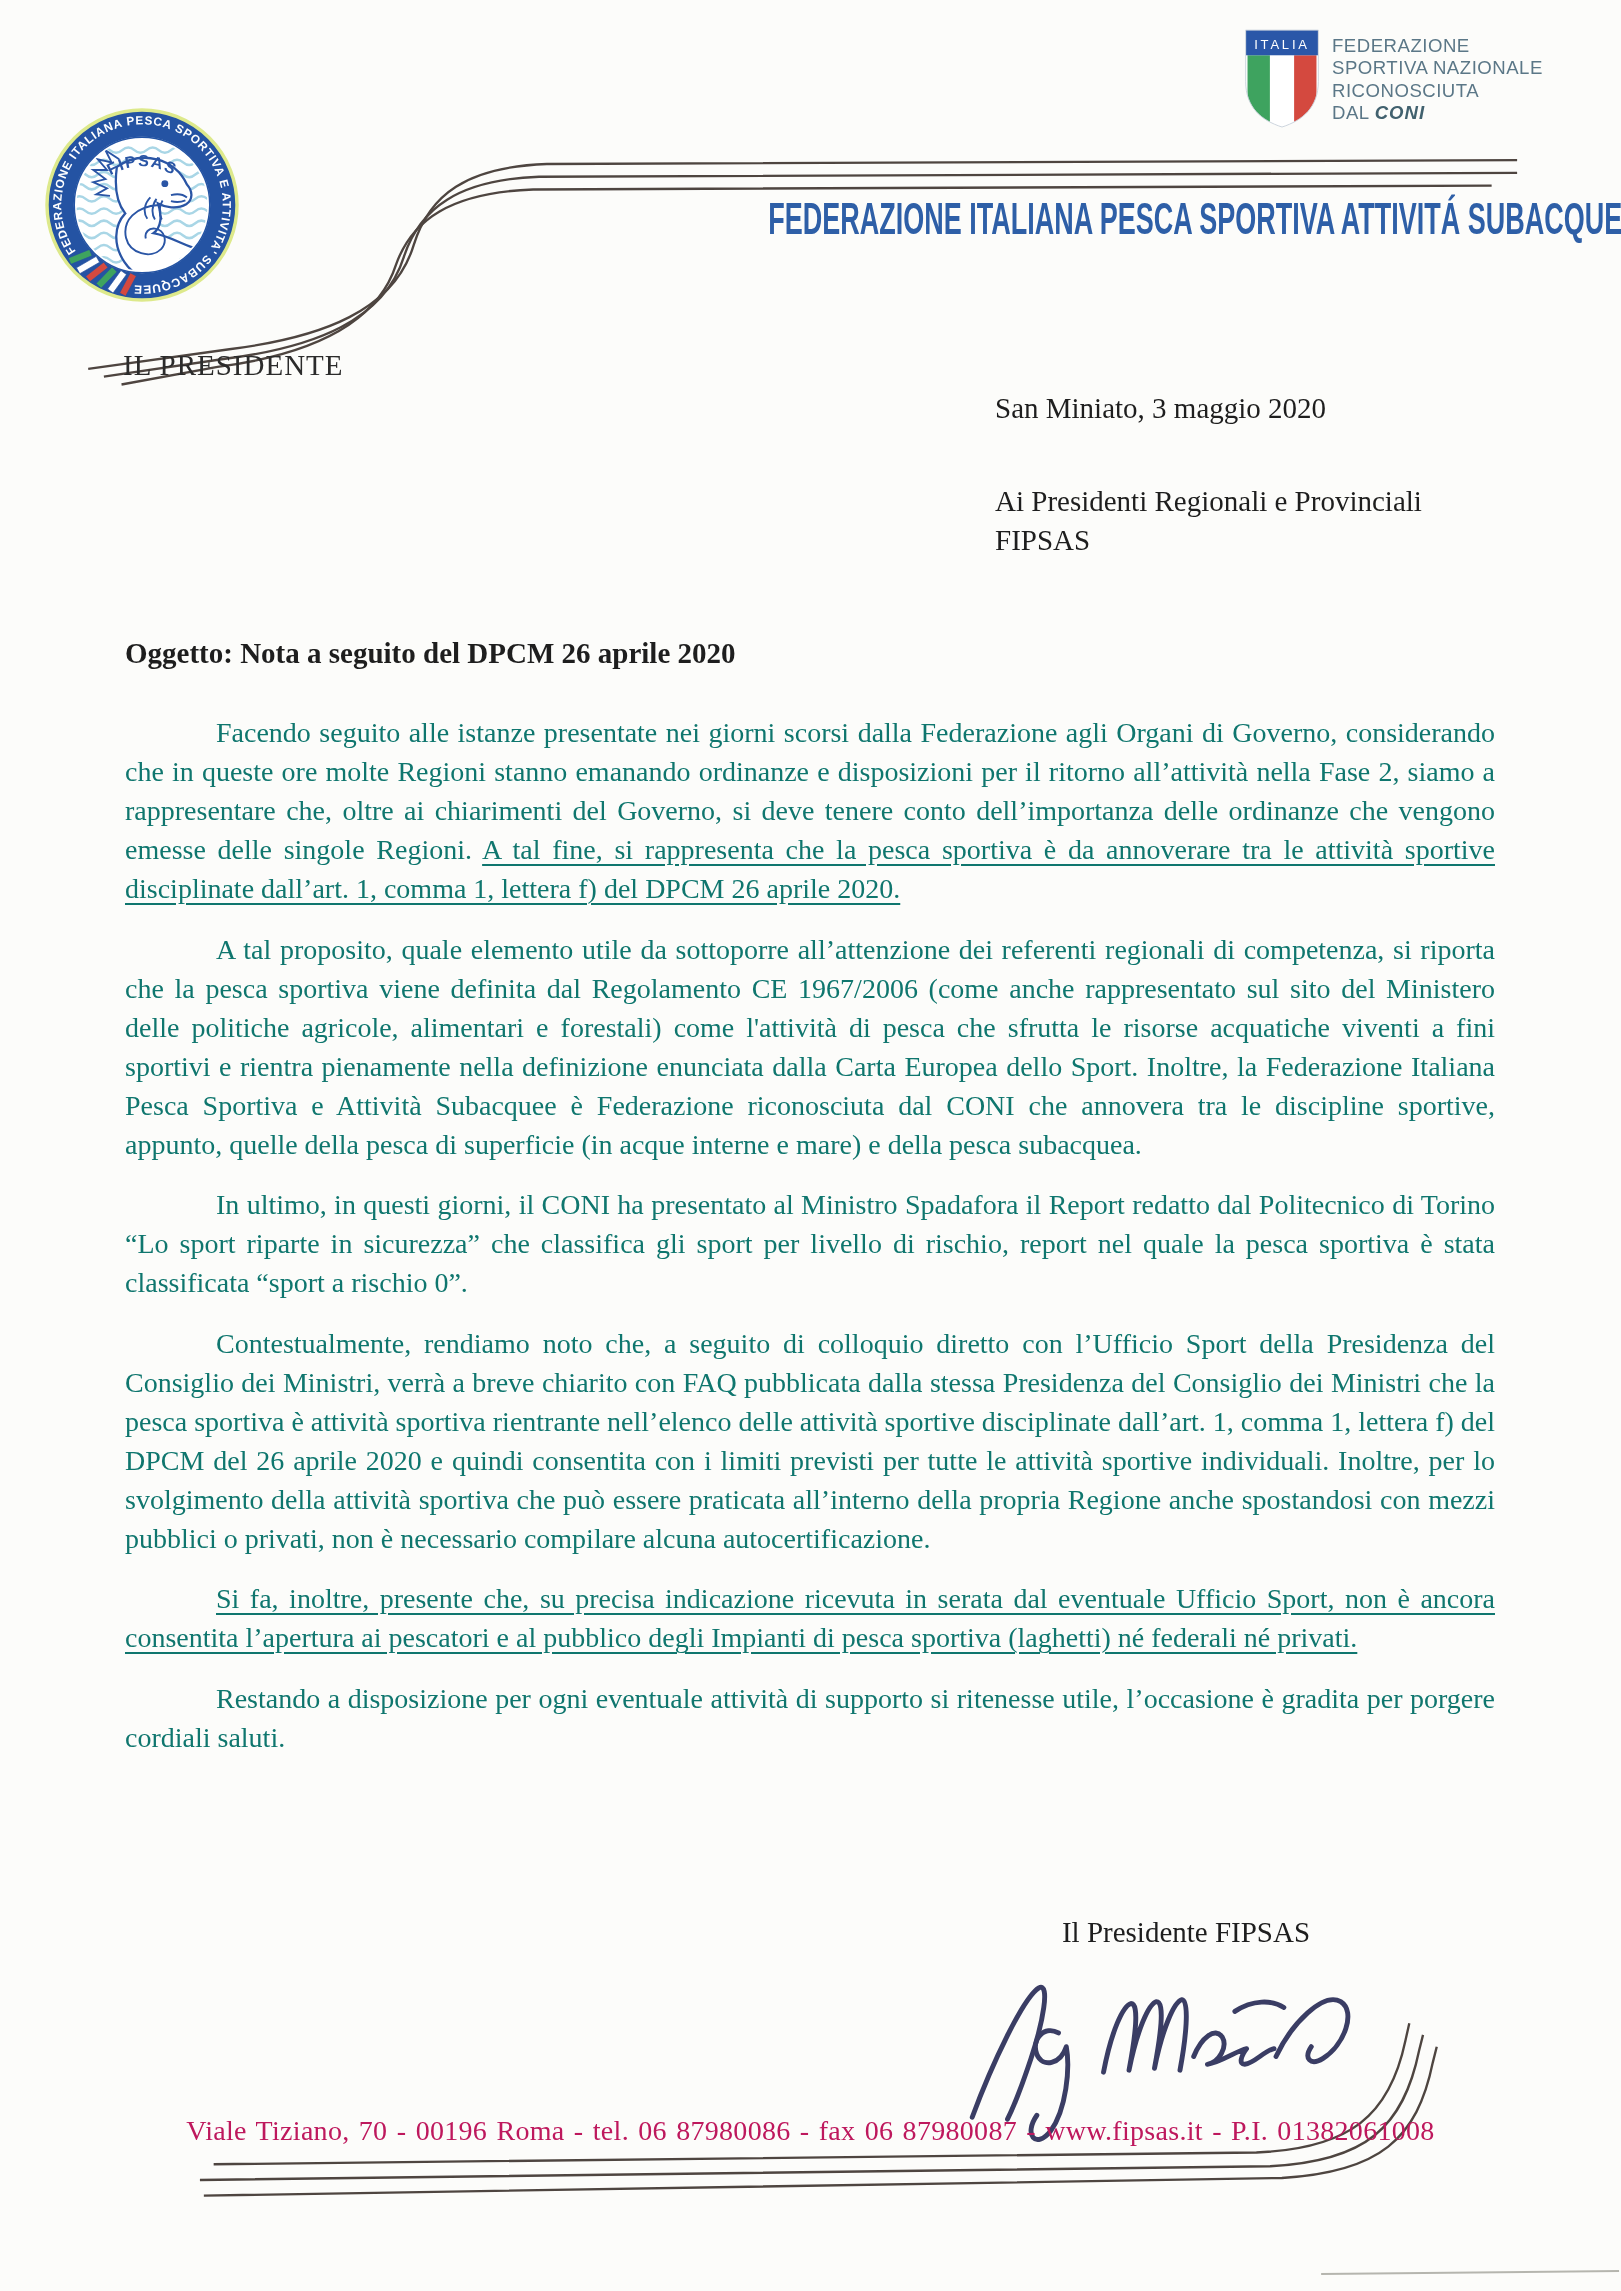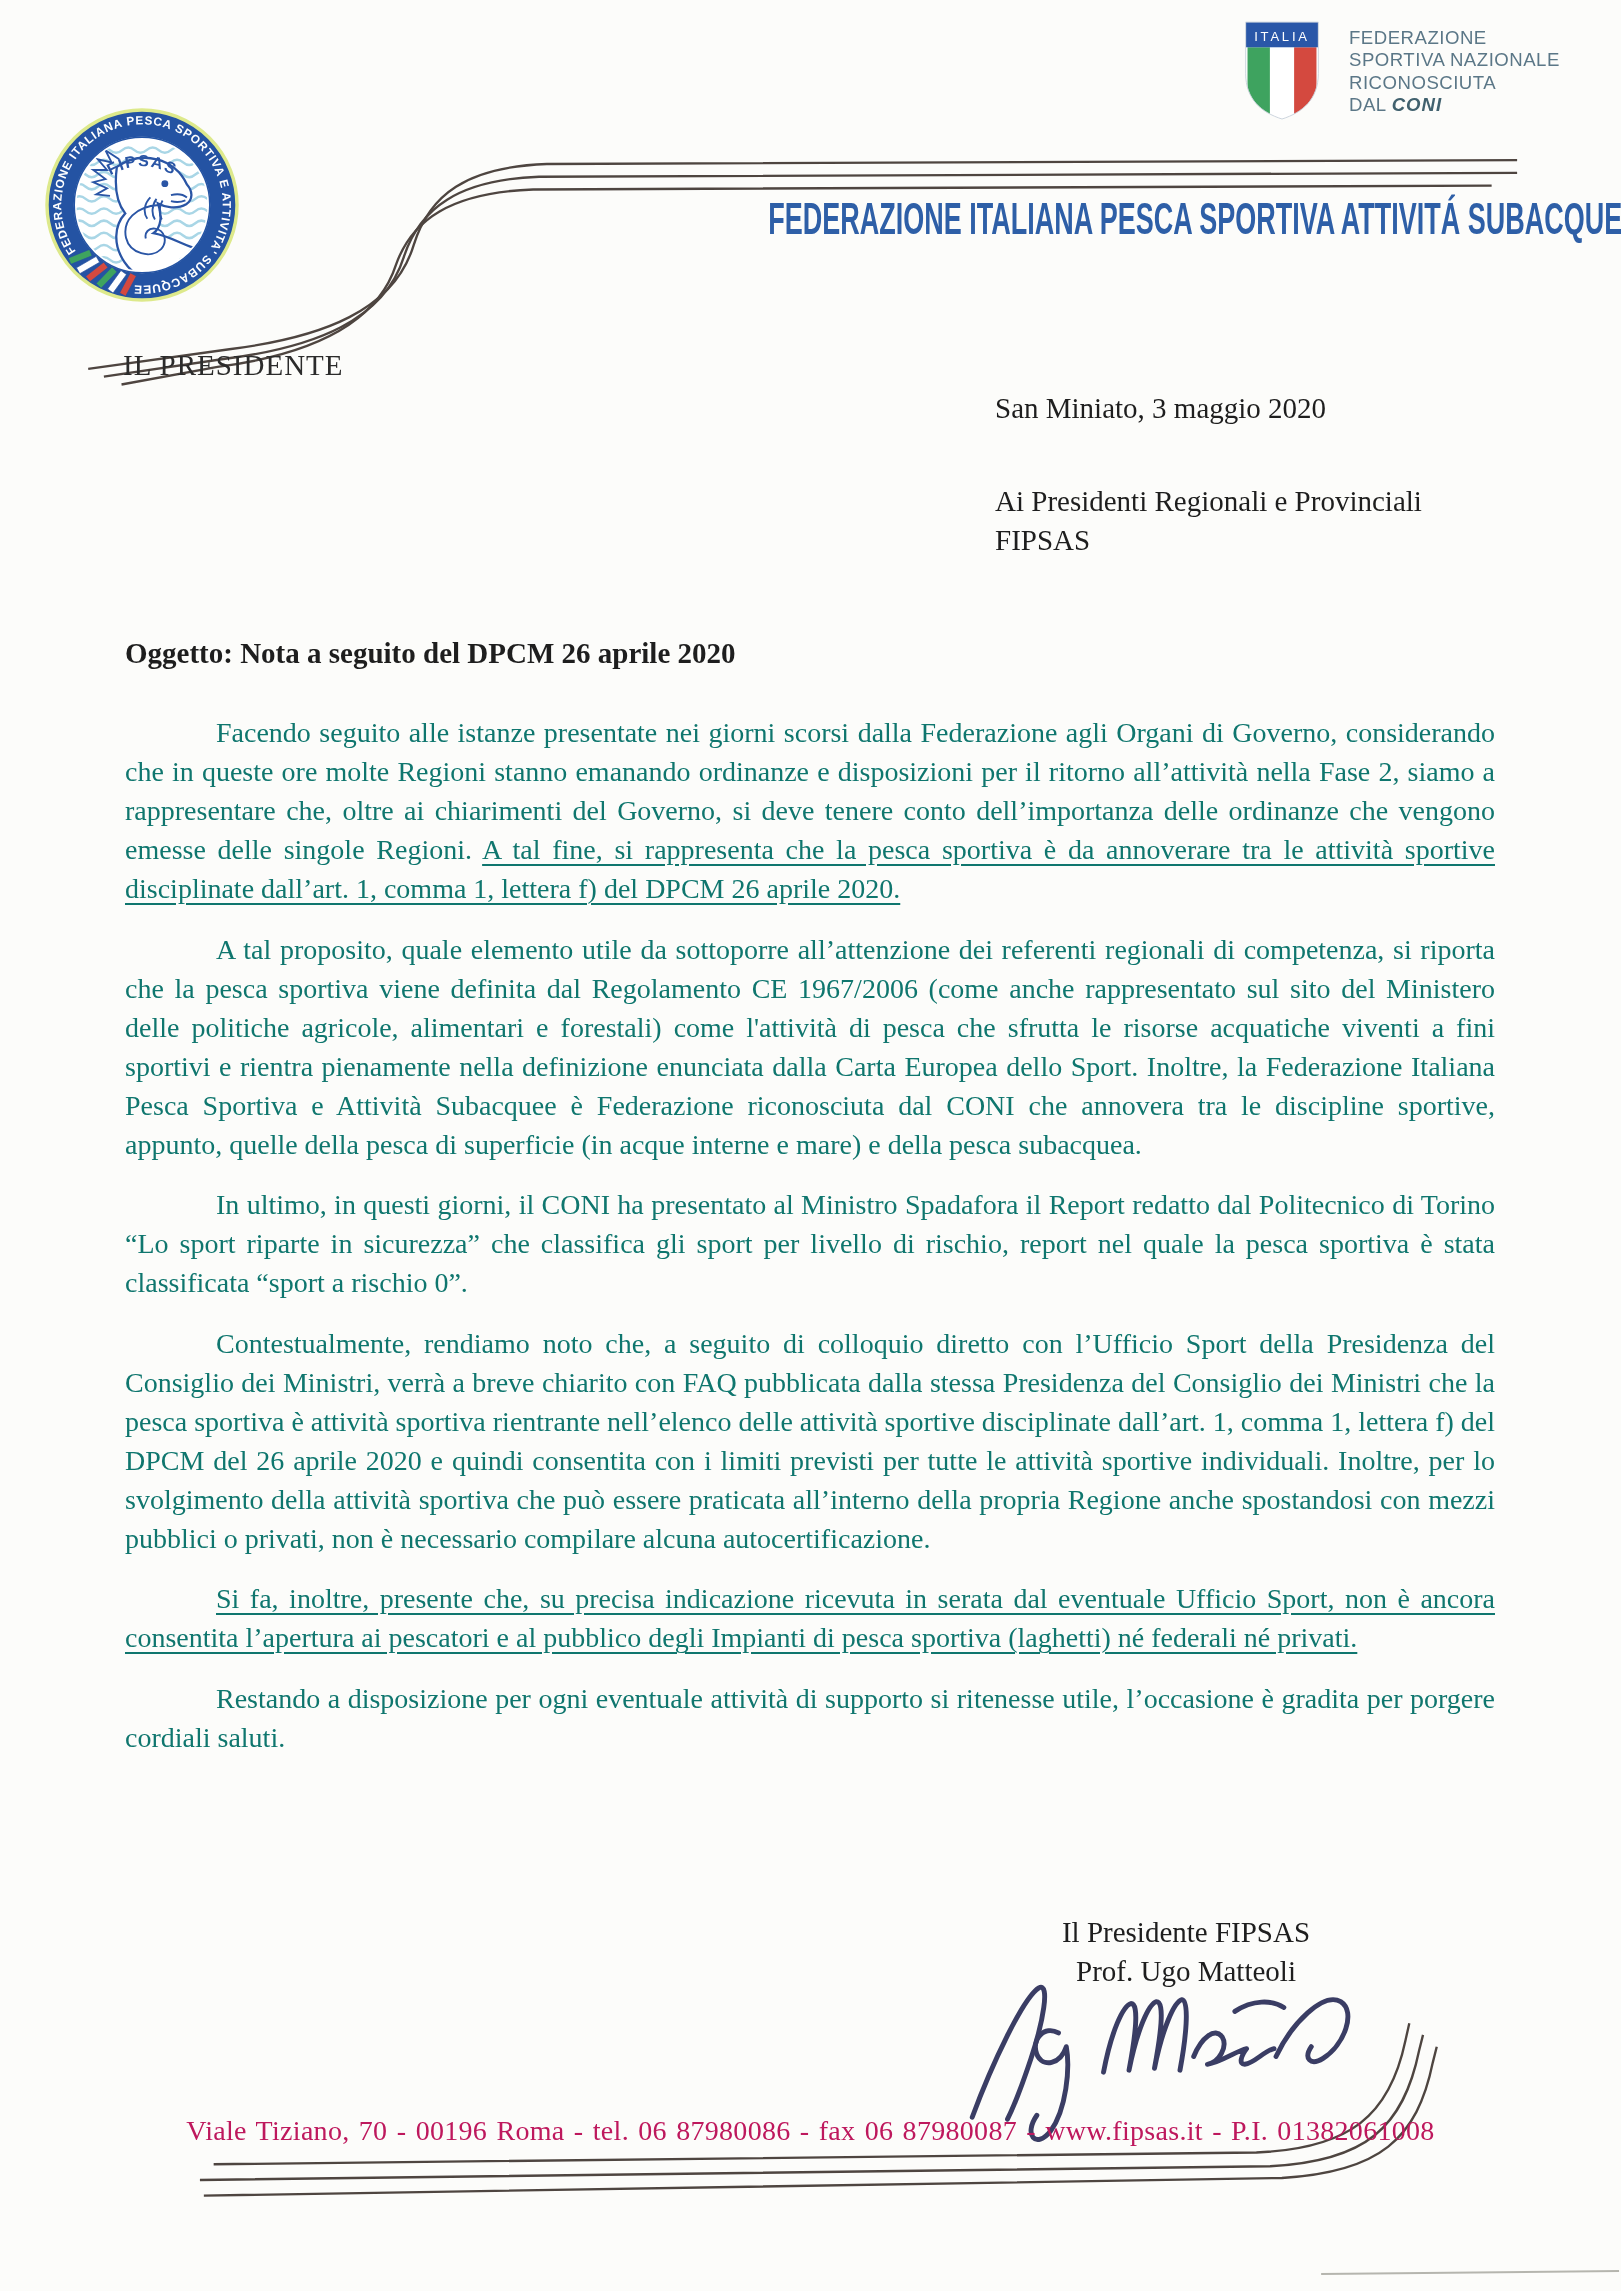--- a/index.html
+++ b/index.html
@@ -1,21 +1,21 @@
 <!DOCTYPE html>
 <html><head>
 <meta charset="utf-8">
 <style>
   html,body{margin:0;padding:0;background:#d9d9d9;}
   .page{position:relative;width:1621px;height:2292px;margin:0 auto;background:#fcfcfa;overflow:hidden;
         font-family:"Liberation Serif",serif;color:#1e1e1e;}
   svg{display:block;}
   .deco{position:absolute;left:0;top:0;width:1621px;height:2292px;pointer-events:none;}
   .seal{position:absolute;left:43px;top:106px;width:198px;height:198px;}
-  .coni{position:absolute;left:1241px;top:19px;display:flex;gap:26px;}
+  .coni{position:absolute;left:1241px;top:27px;display:flex;gap:9px;}
   .coni-text{margin-top:7.8px;font-family:"Liberation Sans",sans-serif;font-size:18.6px;line-height:22.5px;
              color:#5b7787;letter-spacing:0.5px;}
   .coni-text .bold{font-weight:bold;color:#41616e;letter-spacing:1px;font-style:italic;}
   .banner{position:absolute;left:392px;top:193px;width:1181px;text-align:center;white-space:nowrap;}
   .banner-inner{display:inline-block;transform:scaleX(.60);transform-origin:50% 50%;
                 font-family:"Liberation Sans",sans-serif;font-weight:bold;font-size:45px;
                 color:#2e5fa7;letter-spacing:0;}
   .role{position:absolute;left:123px;top:349px;font-size:29px;letter-spacing:1px;color:#2b2b2b;}
   .date{position:absolute;left:995px;top:392px;font-size:29px;}
   .recipients{position:absolute;left:995px;top:482px;font-size:29px;line-height:39px;}
@@ -161,19 +161,18 @@
     <p><span>Facendo seguito alle istanze presentate nei giorni scorsi dalla Federazione agli Organi di Governo, considerando che in queste ore molte Regioni stanno emanando ordinanze e disposizioni per il ritorno all’attività nella Fase 2, siamo a rappresentare che, oltre ai chiarimenti del Governo, si deve tenere conto dell’importanza delle ordinanze che vengono emesse delle singole Regioni. </span><span class="ul">A tal fine, si rappresenta che la pesca sportiva è da annoverare tra le attività sportive disciplinate dall’art. 1, comma 1, lettera f) del DPCM 26 aprile 2020.</span></p>
     <p>A tal proposito, quale elemento utile da sottoporre all’attenzione dei referenti regionali di competenza, si riporta che la pesca sportiva viene definita dal Regolamento CE 1967/2006 (come anche rappresentato sul sito del Ministero delle politiche agricole, alimentari e forestali) come l'attività di pesca che sfrutta le risorse acquatiche viventi a fini sportivi e rientra pienamente nella definizione enunciata dalla Carta Europea dello Sport. Inoltre, la Federazione Italiana Pesca Sportiva e Attività Subacquee è Federazione riconosciuta dal CONI che annovera tra le discipline sportive, appunto, quelle della pesca di superficie (in acque interne e mare) e della pesca subacquea.</p>
     <p>In ultimo, in questi giorni, il CONI ha presentato al Ministro Spadafora il Report redatto dal Politecnico di Torino “Lo sport riparte in sicurezza” che classifica gli sport per livello di rischio, report nel quale la pesca sportiva è stata classificata “sport a rischio 0”.</p>
     <p>Contestualmente, rendiamo noto che, a seguito di colloquio diretto con l’Ufficio Sport della Presidenza del Consiglio dei Ministri, verrà a breve chiarito con FAQ pubblicata dalla stessa Presidenza del Consiglio dei Ministri che la pesca sportiva è attività sportiva rientrante nell’elenco delle attività sportive disciplinate dall’art. 1, comma 1, lettera f) del DPCM del 26 aprile 2020 e quindi consentita con i limiti previsti per tutte le attività sportive individuali. Inoltre, per lo svolgimento della attività sportiva che può essere praticata all’interno della propria Regione anche spostandosi con mezzi pubblici o privati, non è necessario compilare alcuna autocertificazione.</p>
     <p class="ul">Si fa, inoltre, presente che, su precisa indicazione ricevuta in serata dal eventuale Ufficio Sport, non è ancora consentita l’apertura ai pescatori e al pubblico degli Impianti di pesca sportiva (laghetti) né federali né privati.</p>
     <p>Restando a disposizione per ogni eventuale attività di supporto si ritenesse utile, l’occasione è gradita per porgere cordiali saluti.</p>
   </div>
 
   <div class="sigblock">
     <div>Il Presidente FIPSAS</div>
-    <div>Prof. Ugo Matteoli</div>
   </div>
 
   <div class="footerline">Viale Tiziano, 70 - 00196 Roma - tel. 06 87980086 - fax 06 87980087 - www.fipsas.it - P.I. 01382061008</div>
 
 </div>
 
 
 </body></html>

